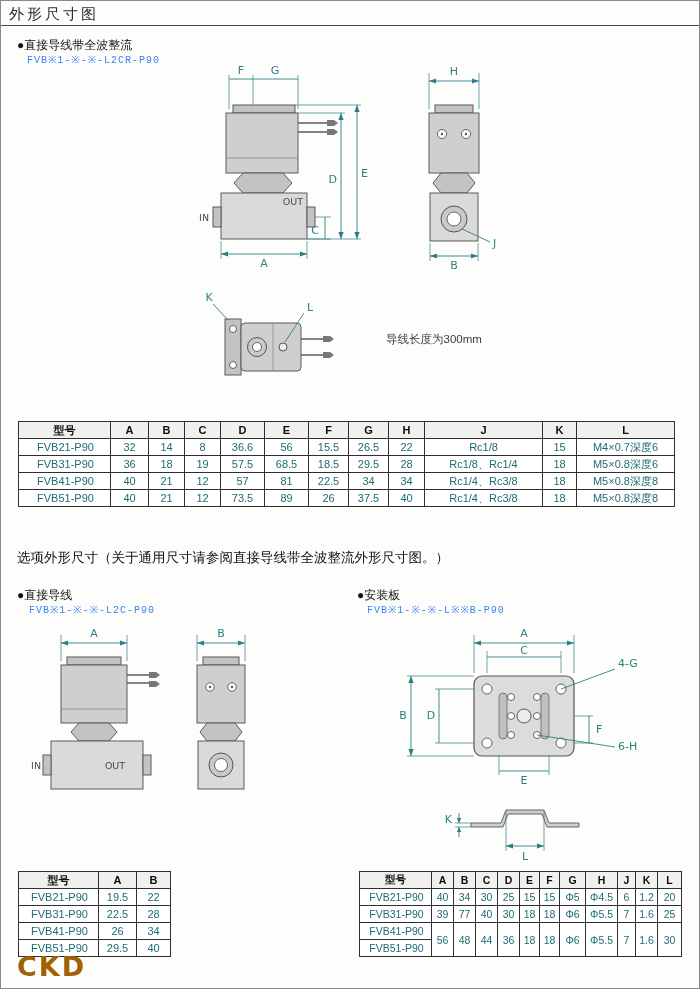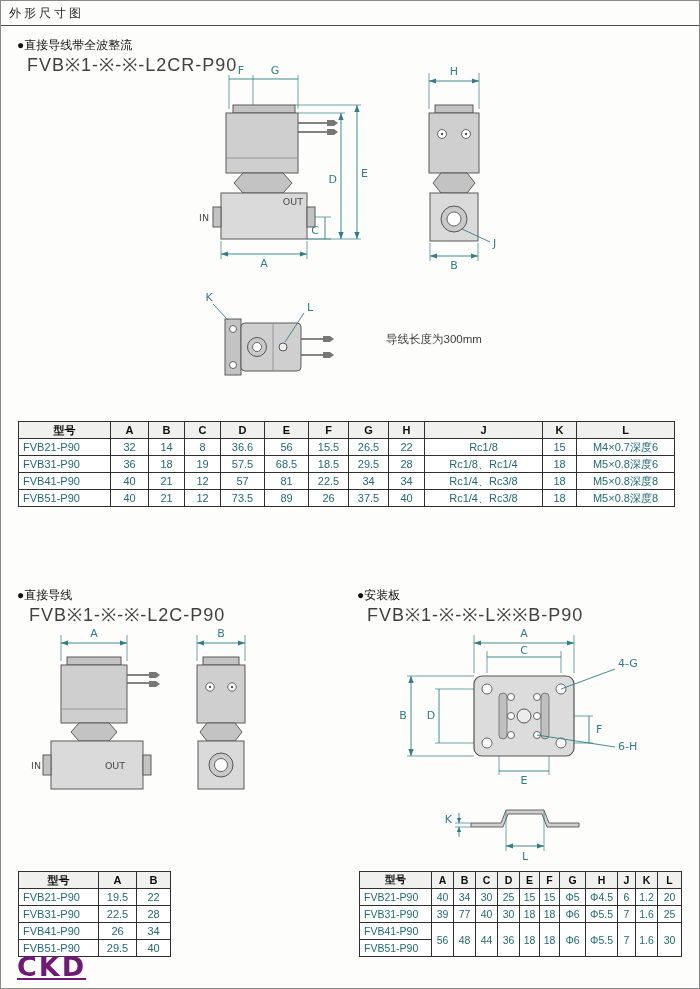--- a/index.html
+++ b/index.html
@@ -2,33 +2,33 @@
 <html><head>
 <meta charset="utf-8">
 <style>
   html,body{margin:0;padding:0;background:#ffffff;}
   .page{
     position:relative;width:698px;height:987px;margin:0;
     background:#fdfdfb;border:1px solid #8a8a8a;overflow:hidden;
     font-family:"Liberation Sans",sans-serif;color:#1a1a1a;
   }
   .abs{position:absolute;}
-  .title{left:8px;top:4px;font-size:12px;letter-spacing:3px;color:#2b2b2b;}
+  .title{left:8px;top:4px;font-size:15px;letter-spacing:3px;color:#2b2b2b;}
   .title-rule{left:0;top:24px;width:698px;border-top:1px solid #4a4a4a;height:0;}
   .bullet{font-size:12px;color:#101010;}
-  .code{font-size:18px;color:#404040;letter-spacing:1px;}
+  .code{font-size:10px;color:#3b82f6;letter-spacing:1px;font-family:Liberation Mono, monospace;}
   .heading2{font-size:13.5px;color:#101010;}
-  .logo{left:16px;top:950px;font-size:27px;font-weight:900;letter-spacing:2px;color:#701a75;font-family:"DejaVu Sans",sans-serif;text-decoration:underline;}
+  .logo{left:16px;top:950px;font-size:27px;font-weight:900;letter-spacing:2px;color:#a16207;font-family:"DejaVu Sans",sans-serif;}
 
   table.t{position:absolute;border-collapse:collapse;table-layout:fixed;font-size:11px;background:#fff;}
   table.t3{font-size:10.5px;}
   .t th,.t td{border:1px solid #2f2f2f;text-align:center;padding:0 2px;height:16px;white-space:nowrap;overflow:hidden;}
   .t th{color:#0d0d0d;font-weight:bold;background:#f0f0ee;}
   .t td{color:#1f6b73;}
-  .t td.mdl{text-align:left;padding-left:4px;}
+  .t td.mdl{text-align:center;padding-left:4px;}
 
   svg.fig{position:absolute;}
   .ext{stroke:#2e7f85;stroke-width:0.7;fill:none;}
   .dim{stroke:#2e7f85;stroke-width:0.9;fill:none;}
   .arw{fill:#2e7f85;stroke:none;}
   .ldr{stroke:#2e7f85;stroke-width:0.9;fill:none;}
   .dimtxt{fill:#2e7f85;font-size:11px;font-family:"DejaVu Sans",sans-serif;}
   .lbltxt{fill:#4a4a4a;font-size:9.5px;font-family:"DejaVu Sans",sans-serif;}
   .note{fill:#3d3d3d;font-size:11.5px;font-family:"Liberation Sans",sans-serif;}
   .metal{fill:#cfcfcf;stroke:#5a5a5a;stroke-width:1;}
@@ -237,20 +237,21 @@
         <td>26</td>
         <td>37.5</td>
         <td>40</td>
         <td>Rc1/4、Rc3/8</td>
         <td>18</td>
         <td>M5×0.8深度8</td>
       </tr>
     </tbody>
   </table>
 
+  <div class="abs heading2" style="left:16px;top:548px">选项外形尺寸（关于通用尺寸请参阅直接导线带全波整流外形尺寸图。）</div>
 
   <div class="abs bullet" style="left:16px;top:586px">●直接导线</div>
   <div class="abs code" style="left:28px;top:601px">FVB※1-※-※-L2C-P90</div>
 
   <div class="abs bullet" style="left:356px;top:586px">●安装板</div>
   <div class="abs code" style="left:366px;top:601px">FVB※1-※-※-L※※B-P90</div>
 
   <svg class="fig" style="left:0;top:616px" width="350" height="250" viewBox="0 0 350 250">
     <g>
       <line class="ext" x1="60" y1="18" x2="60" y2="44"></line>

